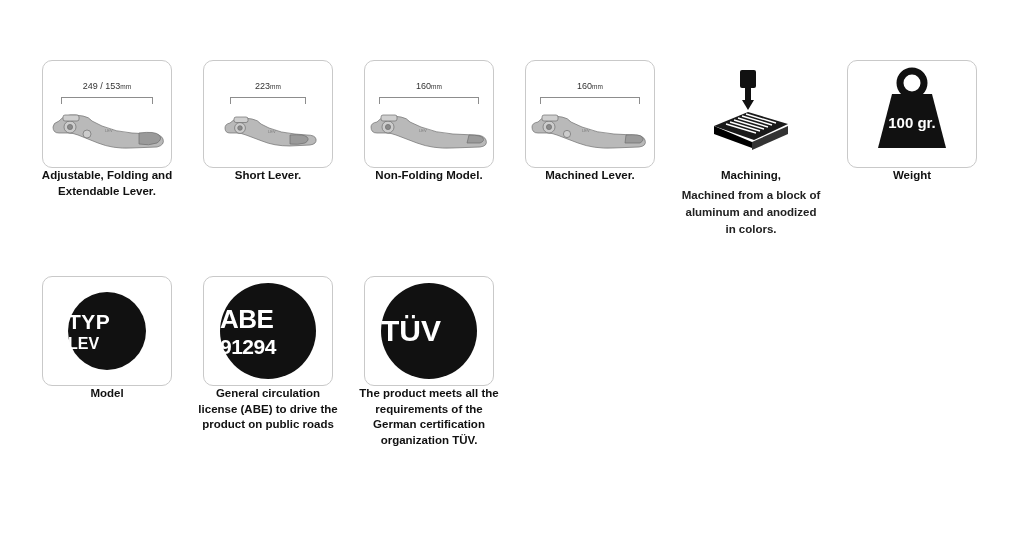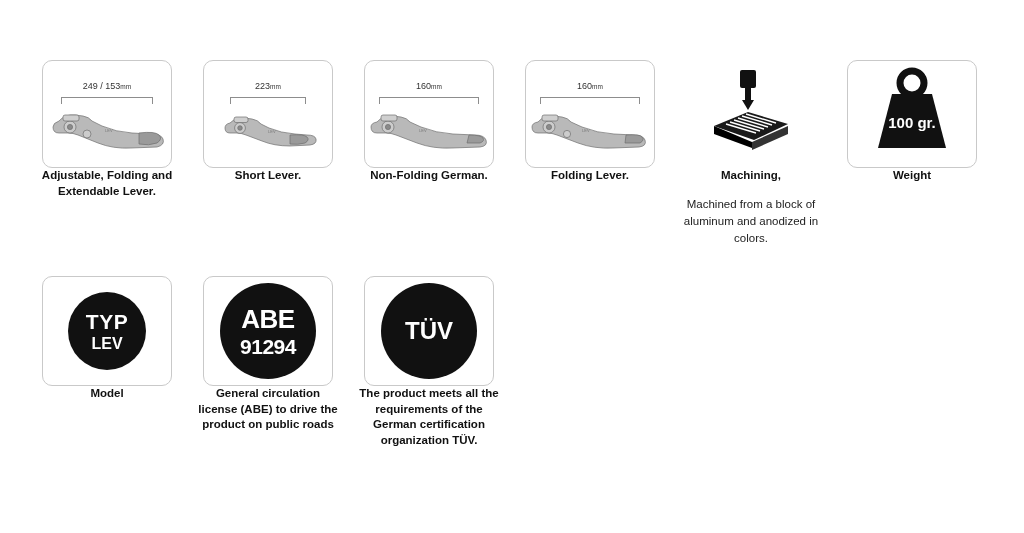--- a/index.html
+++ b/index.html
@@ -55,24 +55,24 @@
   }
   .caption {
     text-align: center;
     font-size: 11.5px;
     font-weight: bold;
     line-height: 1.35;
     color: #111;
     width: 140px;
   }
   .subcaption {
-    margin-top: 12px;
+    margin-top: 3px;
     text-align: center;
     font-size: 11.5px;
-    font-weight: normal;
+    font-weight: bold;
     line-height: 1.5;
     color: #222;
     width: 140px;
   }
   .caption-narrow { width: 132px; }
 
   
   .dim {
     position: absolute;
     top: 20px;
@@ -110,37 +110,37 @@
 
   
   .badge-circle {
     width: 78px;
     height: 78px;
     border-radius: 50%;
     background: #111;
     color: #fff;
     display: flex;
     flex-direction: column;
-    align-items: center;
+    align-items: flex-start;
     justify-content: center;
     line-height: 1;
   }
   .badge-circle .l1 {
     font-size: 21px;
     font-weight: bold;
     letter-spacing: 0.5px;
   }
   .badge-circle .l2 {
     font-size: 16px;
     font-weight: bold;
     margin-top: 4px;
   }
   .badge-abe .l1 { font-size: 26px; font-weight: bold; letter-spacing: -0.5px; }
   .badge-abe .l2 { font-size: 21px; font-weight: bold; margin-top: 4px; letter-spacing: -0.5px; }
-  .badge-tuv .l1 { font-size: 24px; font-weight: bold; letter-spacing: 0px; }
+  .badge-tuv .l1 { font-size: 30px; font-weight: bold; letter-spacing: 0px; }
   .badge-big { width: 96px; height: 96px; }
 
   .weight-text {
     fill: #fff;
     font-family: "Liberation Sans", sans-serif;
     font-size: 15px;
     font-weight: bold;
   }
 </style>
 </head>
@@ -207,21 +207,21 @@
               <circle cx="23" cy="26" r="2.6" fill="#8a8a8a"></circle>
               <rect x="16" y="14" width="16" height="6" rx="2" fill="#cfcfcf"></rect>
               <path d="M104 34 q12 0 14 3 q2 3 -3 5 l-13 0 z" fill="#9a9a9a"></path>
             </g>
             <g fill="#7a7a7a" font-size="4" font-family="Liberation Sans, sans-serif">
               <text x="54" y="31">LEV</text>
             </g>
           </svg>
         </div>
       </div>
-      <div class="caption">Non-Folding German.</div>
+      <div class="caption">Non-Folding Model.</div>
     </div>
 
     <div class="cell">
       <div class="card">
         <div class="dim"><span>160</span><span class="mm">mm</span></div>
         <div class="dimline" style="left:14px; right:14px;"></div>
         <div class="lever-wrap">
           <svg viewBox="0 0 130 50" width="130" height="50">
             <g fill="#b9b9b9" stroke="#6f6f6f" stroke-width="0.7">
               <path d="M12 21 q6 -7 16 -6 l8 1 q6 1 9 5 l11 5 q15 6 32 7 l20 1 q9 0 11 5 q2 6 -6 7 l-26 1 q-19 1 -35 -5 l-21 -8 q-5 -2 -10 -2 l-9 0 q-6 0 -6 -6 q0 -4 6 -5 z"></path>
@@ -230,21 +230,21 @@
               <circle cx="41" cy="33" r="3.6" fill="#cccccc"></circle>
               <rect x="16" y="14" width="16" height="6" rx="2" fill="#cfcfcf"></rect>
               <path d="M100 34 q14 -1 16 2 q3 3 -2 6 l-15 0 z" fill="#9a9a9a"></path>
             </g>
             <g fill="#7a7a7a" font-size="4" font-family="Liberation Sans, sans-serif">
               <text x="56" y="31">LEV</text>
             </g>
           </svg>
         </div>
       </div>
-      <div class="caption">Folding Lever.</div>
+      <div class="caption">Machined Lever.</div>
     </div>
 
     <div class="cell">
       <div class="card" style="border-color:#ffffff;">
         <div>
           <svg viewBox="0 0 110 96" width="110" height="96">
             <g fill="#111">
               <rect x="44" y="6" width="16" height="18" rx="2"></rect>
               <rect x="49" y="24" width="6" height="12"></rect>
               <path d="M46 36 l12 0 l-6 10 z"></path>

